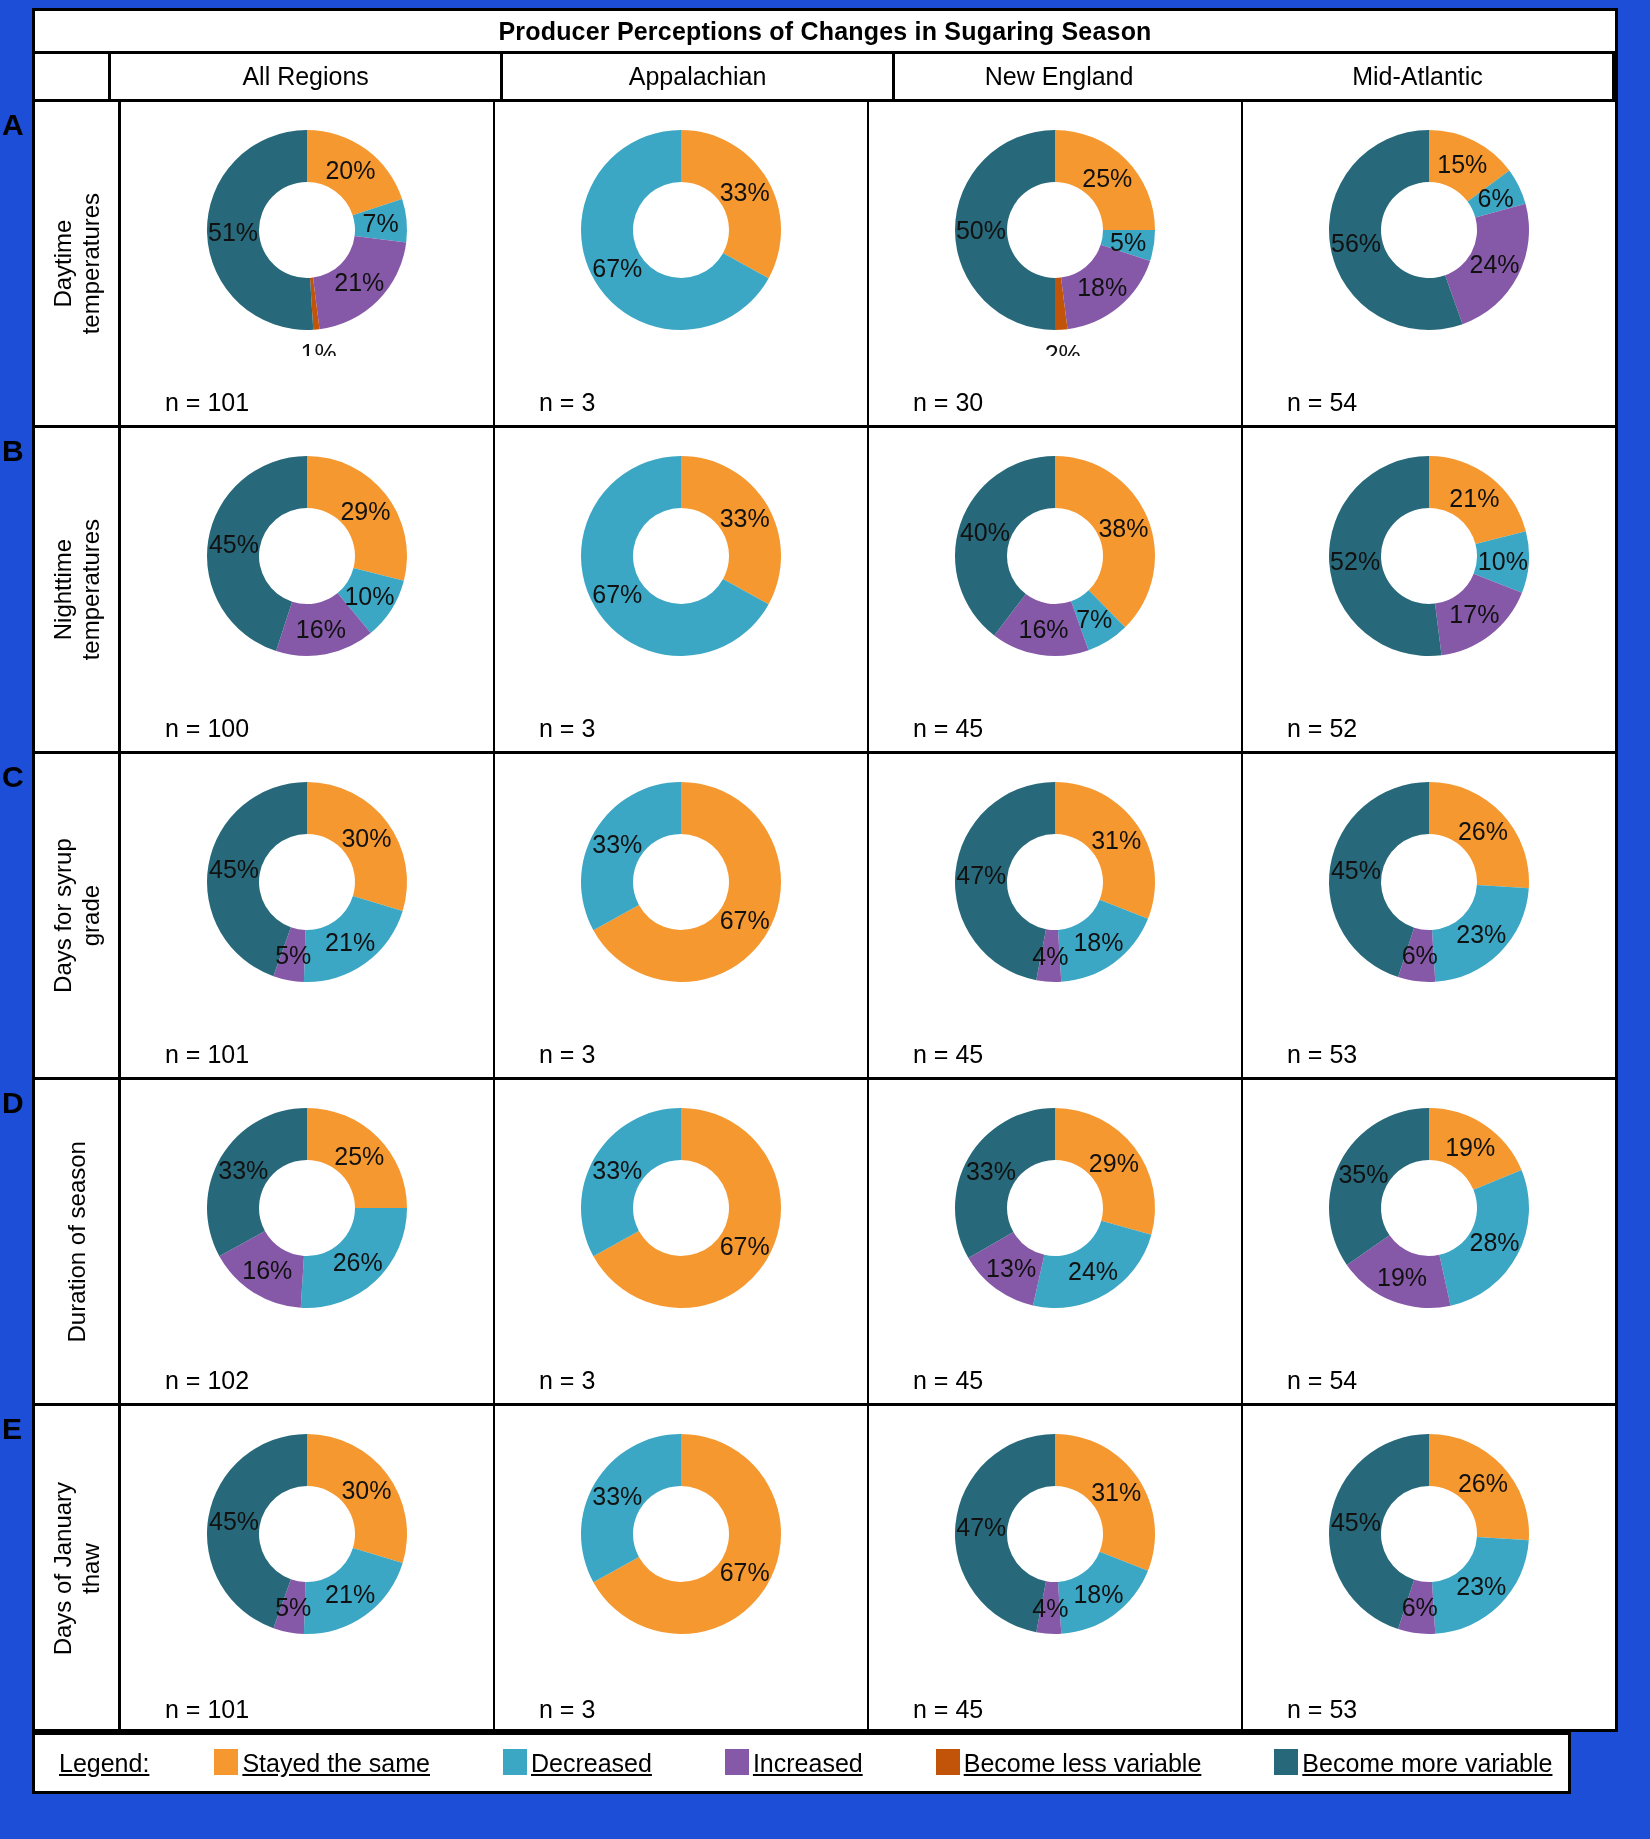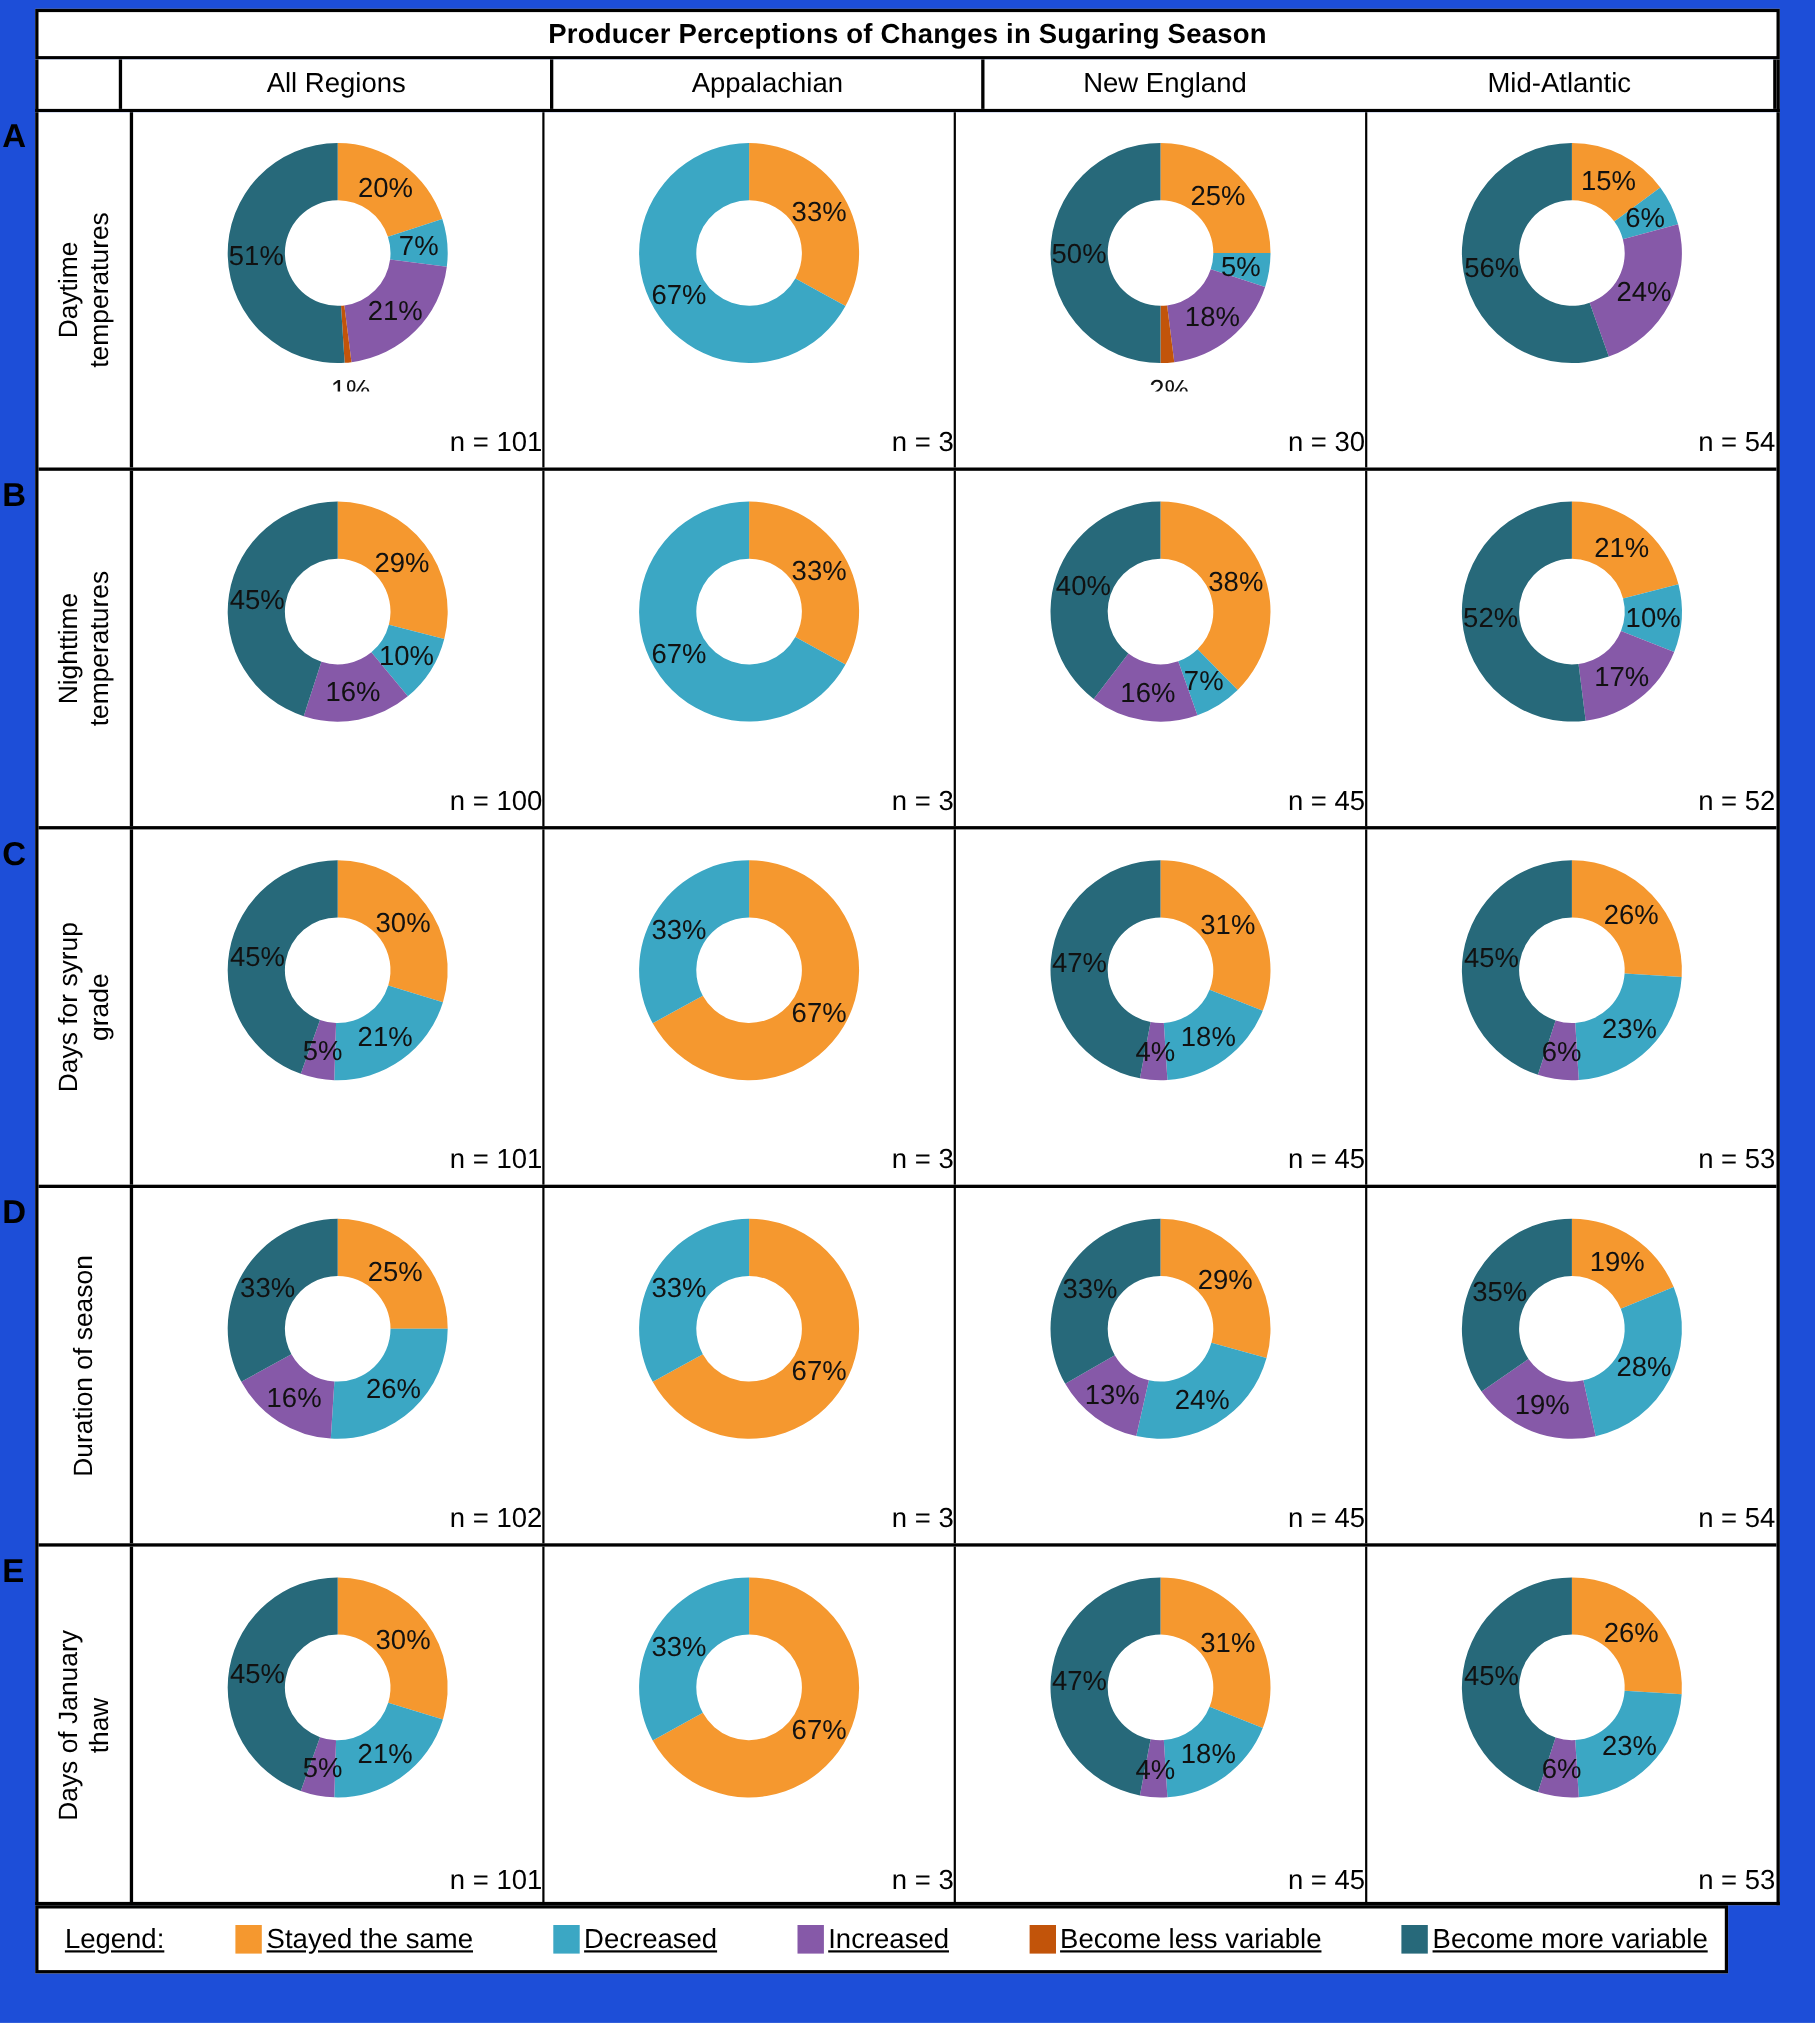--- a/index.html
+++ b/index.html
@@ -28,30 +28,30 @@
   .grow{display:flex;width:100%;height:326px;box-sizing:border-box;border-bottom:3px solid #000;}
   .grow.last{border-bottom:none;}
   .rowlabel{width:86px;flex:0 0 86px;border-right:3px solid #000;box-sizing:border-box;
       display:flex;align-items:center;justify-content:center;position:relative;}
   .rowlabel .vtxt{transform:rotate(-90deg);white-space:nowrap;font-size:24px;text-align:center;line-height:1.15;}
   .cell{flex:0 0 374px;width:374px;border-right:2px solid #000;box-sizing:border-box;
       position:relative;display:flex;flex-direction:column;align-items:center;justify-content:flex-start;}
   .cell.last{border-right:none;flex:0 0 371px;width:371px;}
   .donutwrap{margin-top:6px;position:relative;width:300px;height:248px;}
   .donutwrap svg{display:block;}
-  .ncount{position:absolute;bottom:8px;left:0;right:0;text-align:right;font-size:25px;}
+  .ncount{position:absolute;bottom:8px;left:0;right:0;text-align:left;font-size:25px;padding-left:44px;}
 
   
   .panel-letter{position:absolute;left:3px;font-size:30px;font-weight:bold;line-height:1;}
 
   
   .legend-band{position:absolute;left:0;top:1724px;width:1539px;height:62px;
       border:3px solid #000;box-sizing:border-box;display:flex;align-items:center;background:#fff;padding-left:24px;text-decoration:underline;}
   .legend-title{font-size:25px;margin-right:18px;}
-  .legend-item{display:flex;align-items:center;margin-right:26px;padding-left:47px;}
+  .legend-item{display:flex;margin-right:26px;padding-left:47px;}
   .swatch{width:24px;height:26px;margin-right:4px;display:inline-block;}
   .legend-item .lbl{font-size:25px;white-space:nowrap;}
 
   .pct{font-size:25px;font-weight:400;fill:#111;
        font-family:"Liberation Sans","DejaVu Sans",sans-serif;}
 </style>
 </head>
 <body>
 
 <div id="page">

